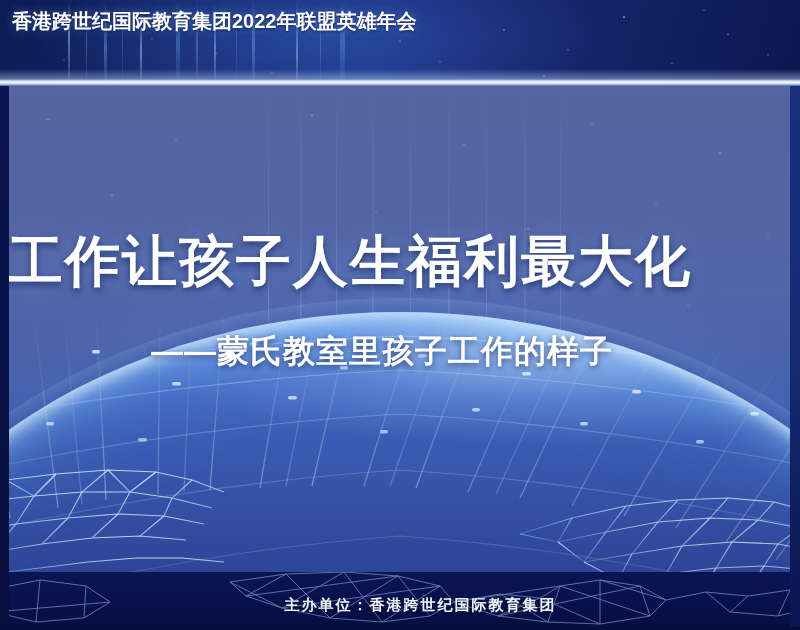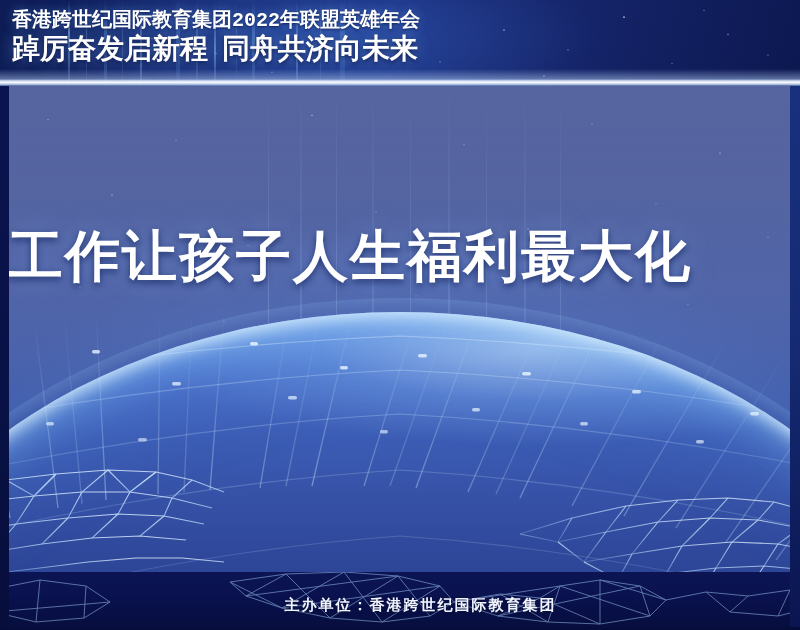--- a/index.html
+++ b/index.html
@@ -10,21 +10,20 @@
   body {
     font-family: "Liberation Sans", "DejaVu Sans", sans-serif;
   }
 
   .slide {
     position: relative;
     width: 800px;
     height: 630px;
     overflow: hidden;
     background: #8b5cf6;
-    font-family: Liberation Mono, monospace;
   }
 
   
   .header-banner {
     position: absolute;
     left: 0;
     top: 0;
     width: 800px;
     height: 86px;
     overflow: hidden;
@@ -370,21 +369,20 @@
 
 <div class="slide">
 
   <div class="header-banner">
     <div class="header-stars"></div>
     <div class="header-streaks"></div>
     <div class="header-streaks2"></div>
 
     <div class="header-titles">
       <div class="hdr-line1">香港跨世纪国际教育集团2022年联盟英雄年会</div>
-      <div class="hdr-line2"><span>踔厉奋发启新程</span><span class="hdr-sep"></span><span>同舟共济向未来</span></div>
     </div>
 
     <div class="header-lightbar-glow"></div>
     <div class="header-lightbar"></div>
   </div>
 
   <div class="stage">
     <div class="sky-haze"></div>
     <div class="body-stars"></div>
     <div class="body-rays"></div>
@@ -537,19 +535,20 @@
           <path d="M40 8 L36 50 M86 14 L84 46 M110 30 L-6 40"></path>
           <path d="M666 28 L706 20 L748 24 L790 18 L810 30"></path>
           <path d="M706 20 L730 40 L778 44 L810 36"></path>
           <path d="M748 24 L730 40 M790 18 L778 44"></path>
         </g>
       </svg>
     </div>
   </div>
 
   <div class="main-title">工作让孩子人生福利最大化</div>
+  <div class="sub-title">——蒙氏教室里孩子工作的样子</div>
   <div class="footer-line">主办单位：香港跨世纪国际教育集团</div>
 
   <div class="frame-left"></div>
   <div class="frame-right"></div>
   <div class="frame-bottom"></div>
 
 </div>
 
 </body></html>

